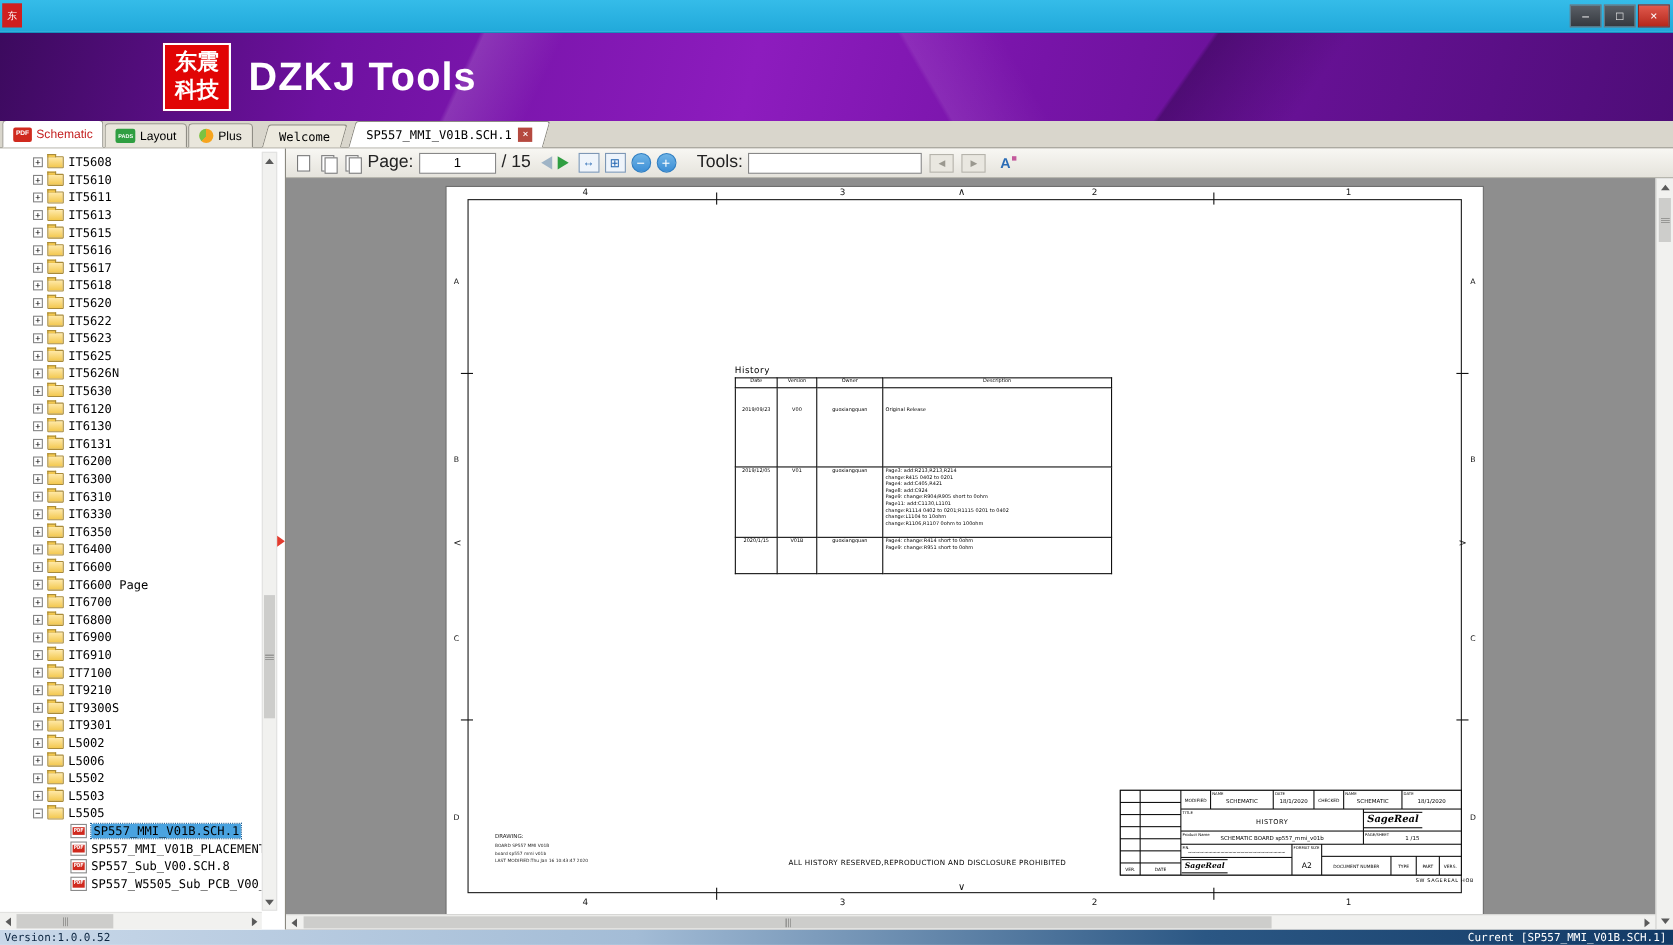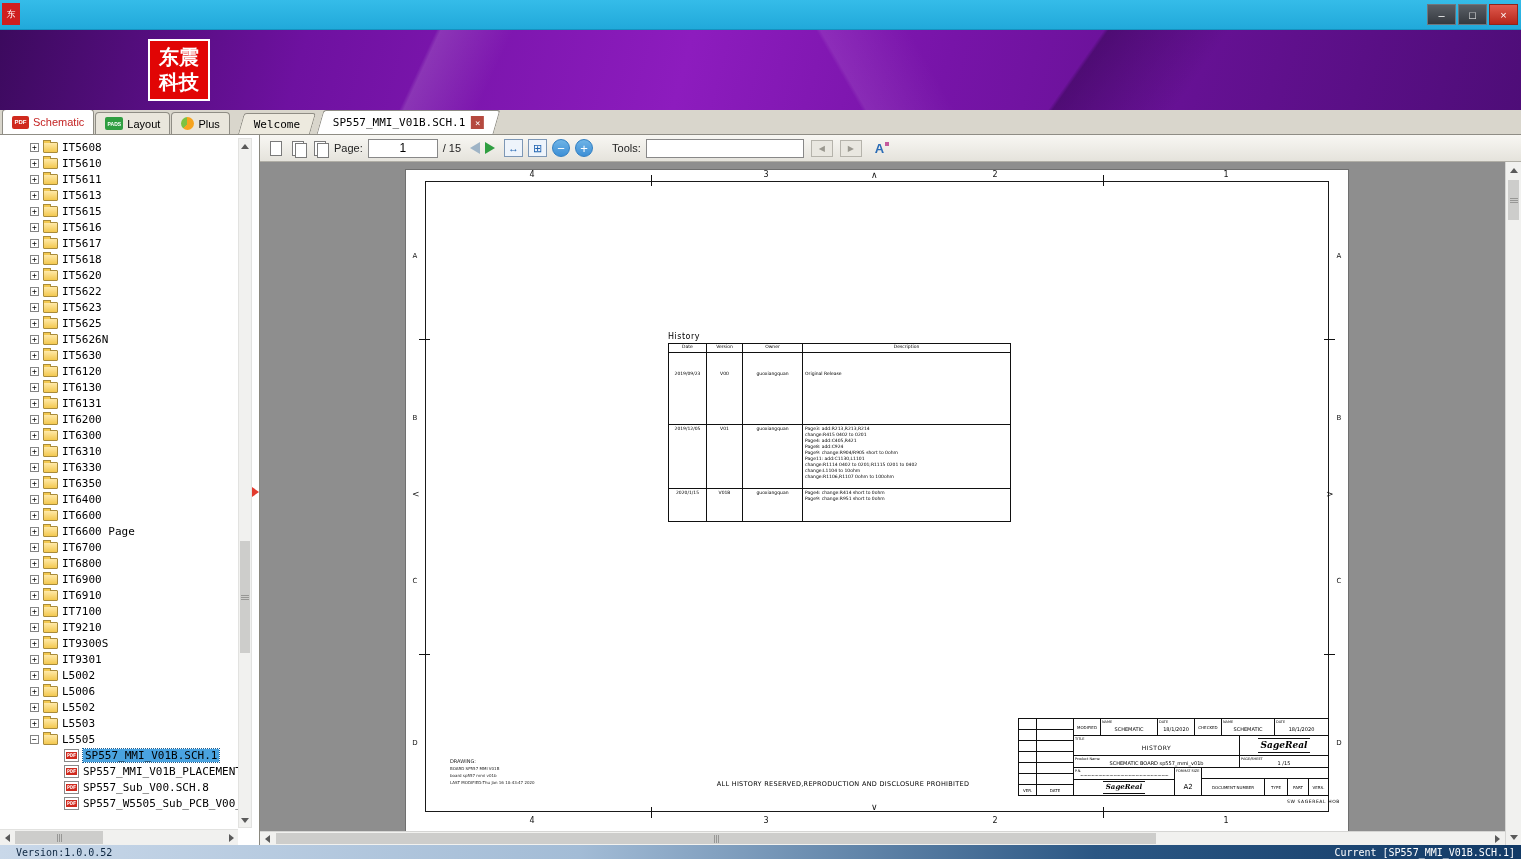--- a/index.html
+++ b/index.html
@@ -73,21 +73,21 @@
   .side-sb-h .sb-btn { width:14px; height:100%; }
   .side-sb-h .sb-thumb { left:15px; width:88px; top:1px; bottom:1px; }
   .side-sb-h { position:absolute; background:#f1f1ef; }
 
   
   .right-col { width:1261px; display:flex; flex-direction:column; min-height:0; }
   .toolbar { height:27px; flex:0 0 auto; background:linear-gradient(#f8f7f3,#e5e3dc); border-bottom:1px solid #b0aea6; display:flex; align-items:center; padding:0 8px; gap:5px; }
   .tb-ico { width:17px; height:17px; position:relative; }
   .tb-ico::before { content:""; position:absolute; left:2px; top:1px; width:10px; height:13px; background:#fff; border:1px solid #7a7a7a; }
   .tb-ico.dbl::after { content:""; position:absolute; left:5px; top:3px; width:10px; height:13px; background:#fff; border:1px solid #7a7a7a; }
-  .tb-label { font-size:11px; color:#222; }
+  .tb-label { font-size:16px; color:#222; }
   .page-input { width:70px; height:19px; border:1px solid #888; background:#fff; font-size:12px; text-align:center; font-family:"Liberation Sans",sans-serif; }
   .nav-prev { width:0; height:0; border-top:6px solid transparent; border-bottom:6px solid transparent; border-right:10px solid #9fb4c6; margin-left:4px; }
   .nav-next { width:0; height:0; border-top:6px solid transparent; border-bottom:6px solid transparent; border-left:10px solid #2f9e41; margin-right:4px; }
   .fit-ico { width:19px; height:18px; border:1px solid #7d97b5; background:#eef4fb; color:#1e62b0; font-size:11px; display:flex; align-items:center; justify-content:center; }
   .zoom-ico { width:18px; height:18px; border-radius:50%; background:linear-gradient(#6fb4e6,#3d8fd6); border:1px solid #2f7ec2; color:#fff; font-size:13px; line-height:1; display:flex; align-items:center; justify-content:center; }
   .find-label { margin-left:14px; }
   .find-input { width:158px; height:19px; border:1px solid #888; background:#fff; font-size:12px; padding:0 3px; font-family:"Liberation Sans",sans-serif; }
   .find-nav { width:22px; height:17px; background:#e9e7e0; border:1px solid #b5b3ab; color:#9a988f; font-size:8px; display:flex; align-items:center; justify-content:center; margin-left:2px; }
   .font-ico { margin-left:8px; color:#2b6cb5; font-weight:bold; font-size:13px; position:relative; }
   .font-ico::after { content:""; position:absolute; right:-5px; top:1px; width:4px; height:4px; background:#c45a9c; }
@@ -139,38 +139,38 @@
   .r1 { height:16px; }
   .r2 { height:19px; }
   .r3 { height:11px; }
   .r4 { flex:1; }
   .lbl-only { font-size:4px; display:flex; align-items:center; justify-content:center; text-align:center; line-height:5px; }
   .cl { position:absolute; top:1px; left:1px; font-size:3.5px; line-height:4px; }
   .cv { position:absolute; inset:0; display:flex; align-items:center; justify-content:center; font-size:5px; padding-top:3px; }
   .cv.big { font-size:6px; letter-spacing:.5px; }
   .cv.a2 { font-size:7px; font-weight:normal; padding-top:10px; }
   .w-mod { width:26px; } .w-name { width:56px; } .w-date { width:36px; } .w-chk { width:26px; } .w-name2 { width:52px; } .w-date2 { flex:1; }
-  .title-cell { flex:1; } .logo-cell { width:88px; display:flex; align-items:center; justify-content:center; }
+  .title-cell { flex:1; } .logo-cell { width:88px; display:flex; align-items:center; }
   .prod-cell { flex:1; } .sheet-cell { width:88px; }
   .col-a { width:100px; display:flex; flex-direction:column; gap:1px; }
   .pn-cell { height:11px; }
   .logo-cell.small { width:auto; flex:1; }
   .format-cell { width:26px; }
   .format-cell .cl { font-size:3.5px; width:24px; white-space:normal; }
   .col-b { flex:1; display:flex; flex-direction:column; gap:1px; }
   .empty-strip { height:10px; }
   .row-b { flex:1; display:flex; gap:1px; }
   .doc-cell { width:62px; } .type-cell { width:22px; } .part-cell { width:20px; } .vers-cell { flex:1; }
   .sagereal { font-family:"DejaVu Serif",serif; font-style:italic; font-weight:bold; font-size:9px; border-top:1px solid #111; border-bottom:1px solid #111; padding:0 3px; line-height:1.5; }
   .sagereal.sm { font-size:7px; }
   .squig { letter-spacing:-.5px; overflow:hidden; white-space:nowrap; }
 
   
   .statusbar { height:14px; flex:0 0 auto; display:flex; align-items:center; background:linear-gradient(90deg,#c9d8e9 0%,#a3bcd6 38%,#2b5784 72%,#123a66 100%); font-family:"DejaVu Sans Mono",monospace; font-size:10px; }
-  .status-left { color:#0c2540; padding-left:16px; }
+  .status-left { color:#0c2540; padding-left:4px; }
   .status-right { margin-left:auto; color:#fff; padding-right:6px; }
 </style>
 </head>
 <body>
 
 <div class="app">
 
   <div class="titlebar">
     <div class="app-icon">东</div>
     <div class="win-controls">
@@ -178,20 +178,21 @@
       <div class="win-btn">□</div>
       <div class="win-btn close">×</div>
     </div>
   </div>
 
   <div class="banner">
     <div class="logo-box">
       <div>东震</div>
       <div>科技</div>
     </div>
+    <div class="app-name">DZKJ Tools</div>
   </div>
 
   <div class="tabbar">
     <div class="mode-tab active">
       <span class="pdf-icon">PDF</span>
       <span>Schematic</span>
     </div>
     <div class="mode-tab">
       <span class="pads-icon">PADS</span>
       <span>Layout</span>

